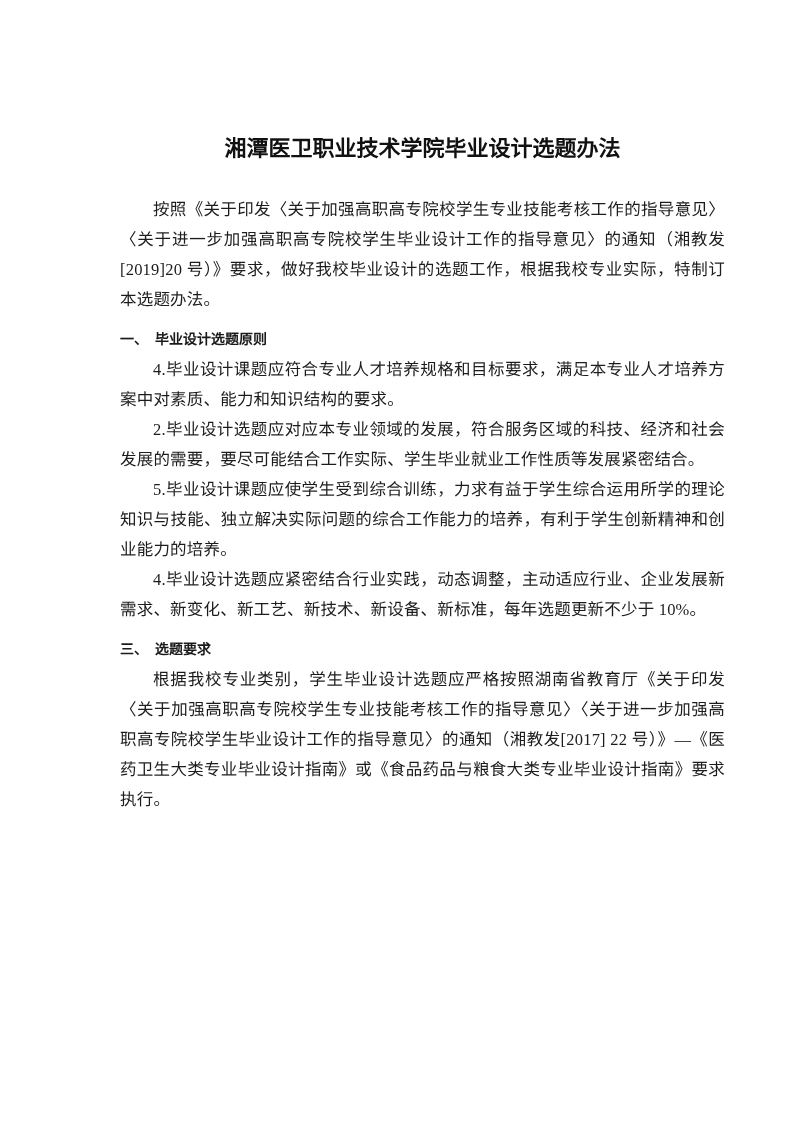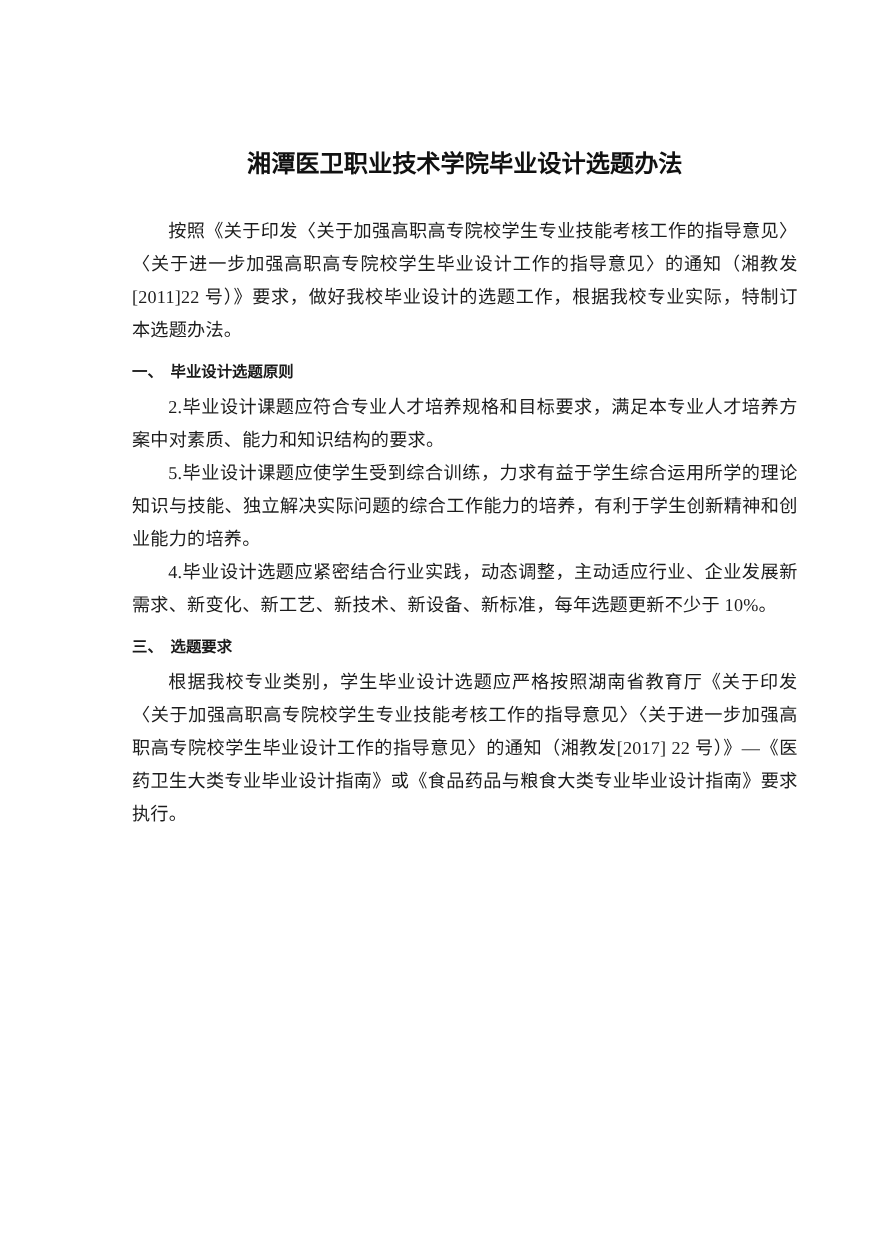--- a/index.html
+++ b/index.html
@@ -46,26 +46,27 @@
     letter-spacing: 0.2px;
   }
 </style>
 </head>
 <body>
 
 <div class="page">
 
   <h1 class="title">湘潭医卫职业技术学院毕业设计选题办法</h1>
 
-  <p class="para">按照《关于印发〈关于加强高职高专院校学生专业技能考核工作的指导意见〉〈关于进一步加强高职高专院校学生毕业设计工作的指导意见〉的通知（湘教发[2011]22 号）》要求，做好我校毕业设计的选题工作，根据我校专业实际，特制订本选题办法。</p>
+  <p class="para">按照《关于印发〈关于加强高职高专院校学生专业技能考核工作的指导意见〉〈关于进一步加强高职高专院校学生毕业设计工作的指导意见〉的通知（湘教发[2019]20 号）》要求，做好我校毕业设计的选题工作，根据我校专业实际，特制订本选题办法。</p>
 
   <h2 class="heading"><span class="hnum">一、</span><span>毕业设计选题原则</span></h2>
 
-  <p class="para">2.毕业设计课题应符合专业人才培养规格和目标要求，满足本专业人才培养方案中对素质、能力和知识结构的要求。</p>
+  <p class="para">4.毕业设计课题应符合专业人才培养规格和目标要求，满足本专业人才培养方案中对素质、能力和知识结构的要求。</p>
 
+  <p class="para">2.毕业设计选题应对应本专业领域的发展，符合服务区域的科技、经济和社会发展的需要，要尽可能结合工作实际、学生毕业就业工作性质等发展紧密结合。</p>
 
   <p class="para">5.毕业设计课题应使学生受到综合训练，力求有益于学生综合运用所学的理论知识与技能、独立解决实际问题的综合工作能力的培养，有利于学生创新精神和创业能力的培养。</p>
 
   <p class="para">4.毕业设计选题应紧密结合行业实践，动态调整，主动适应行业、企业发展新需求、新变化、新工艺、新技术、新设备、新标准，每年选题更新不少于 10%。</p>
 
 
 
   <h2 class="heading"><span class="hnum">三、</span><span>选题要求</span></h2>
 
   <p class="para">根据我校专业类别，学生毕业设计选题应严格按照湖南省教育厅《关于印发〈关于加强高职高专院校学生专业技能考核工作的指导意见〉〈关于进一步加强高职高专院校学生毕业设计工作的指导意见〉的通知（湘教发[2017] 22 号）》—《医药卫生大类专业毕业设计指南》或《食品药品与粮食大类专业毕业设计指南》要求执行。</p>

